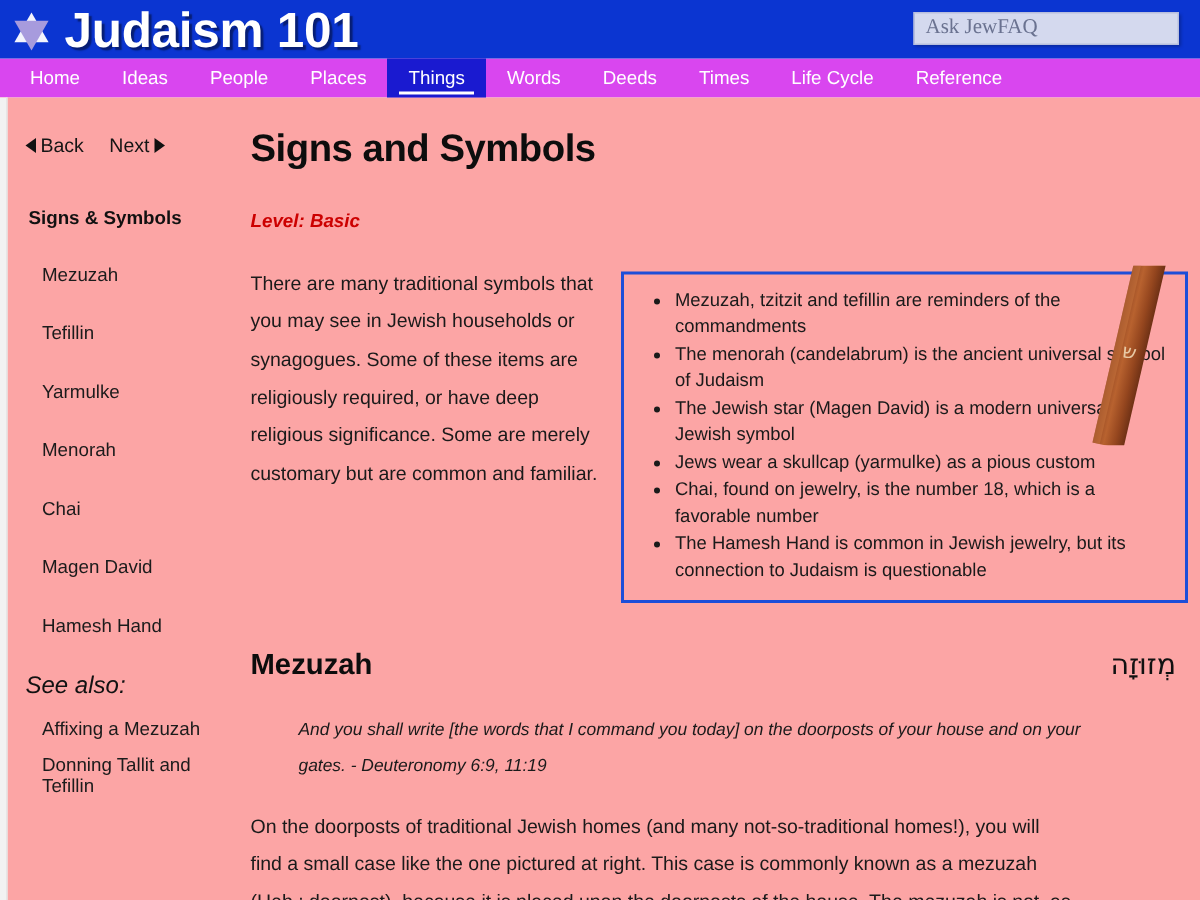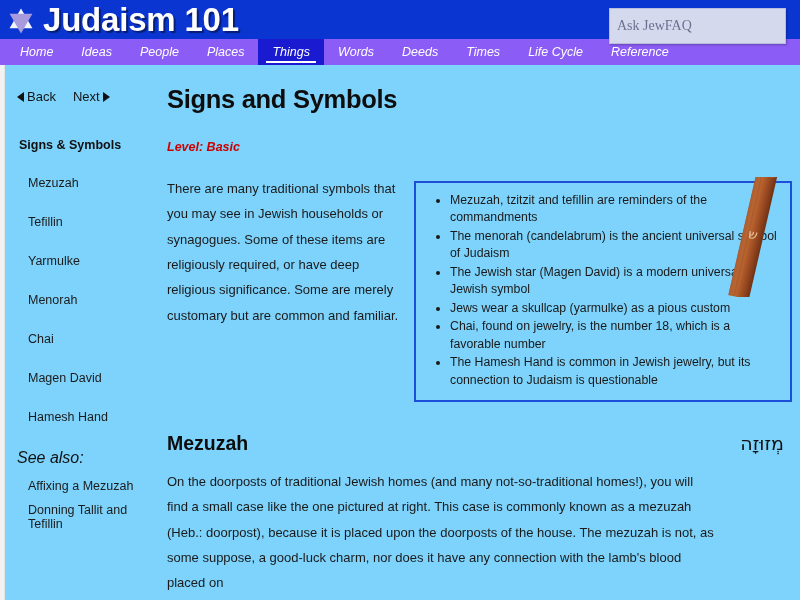--- a/index.html
+++ b/index.html
@@ -44,21 +44,21 @@
     letter-spacing: -0.2px;
     text-shadow: 2px 2px 1px rgba(0,0,0,0.45);
     line-height: 1;
   }
 
   .search-wrap {
     position: absolute;
     right: 14px;
     top: 8px;
     width: 177px;
-    height: 36px;
+    height: 22px;
     background: #d4d9ee;
     border: 1px solid #b7bedd;
     display: flex;
     align-items: center;
     box-shadow: 1px 1px 2px rgba(0,0,0,0.25);
   }
   .search-input {
     flex: 1 1 auto;
     border: none;
     outline: none;
@@ -75,25 +75,24 @@
     height: 22px;
     flex: 0 0 24px;
     display: flex;
     align-items: center;
     justify-content: center;
   }
 
   
   .nav-bar {
     height: 26px;
-    background: #8b5cf6;
+    background: #d946ef;
     display: flex;
     align-items: stretch;
     padding-left: 6px;
-    font-style: italic;
   }
   .nav-item {
     color: #ffffff;
     font-size: 12.5px;
     padding: 0 14px;
     display: flex;
     align-items: center;
     position: relative;
     cursor: pointer;
     white-space: nowrap;
@@ -104,21 +103,21 @@
     position: absolute;
     left: 8px; right: 8px; bottom: 2px;
     height: 2px;
     background: #ffffff;
   }
 
   
   .body-area {
     display: flex;
     height: 535px;
-    background: #7dd3fc;
+    background: #fca5a5;
   }
   .left-strip {
     width: 5px;
     flex: 0 0 5px;
     background: #f2f2f2;
     border-right: 1px solid #e6e6e6;
   }
 
   
   .sidebar {
@@ -378,20 +377,21 @@
             <li>The Hamesh Hand is common in Jewish jewelry, but its connection to Judaism is questionable</li>
           </ul>
         </div>
       </div>
 
       <div class="section-row">
         <div class="section-title">Mezuzah</div>
         <div class="hebrew">מְזוּזָה</div>
       </div>
 
+      <div class="quote">And you shall write [the words that I command you today] on the doorposts of your house and on your gates. - Deuteronomy 6:9, 11:19</div>
 
       <div class="body-para">On the doorposts of traditional Jewish homes (and many not-so-traditional homes!), you will find a small case like the one pictured at right. This case is commonly known as a mezuzah (Heb.: doorpost), because it is placed upon the doorposts of the house. The mezuzah is not, as some suppose, a good-luck charm, nor does it have any connection with the lamb's blood placed on</div>
 
       <div class="mezuzah-photo">
         <svg viewBox="0 0 74 120" width="74" height="120">
           <defs>
             <linearGradient id="wood" x1="0" y1="0" x2="1" y2="0">
               <stop offset="0%" stop-color="#8e4422"></stop>
               <stop offset="35%" stop-color="#b8622f"></stop>
               <stop offset="70%" stop-color="#96471f"></stop>

